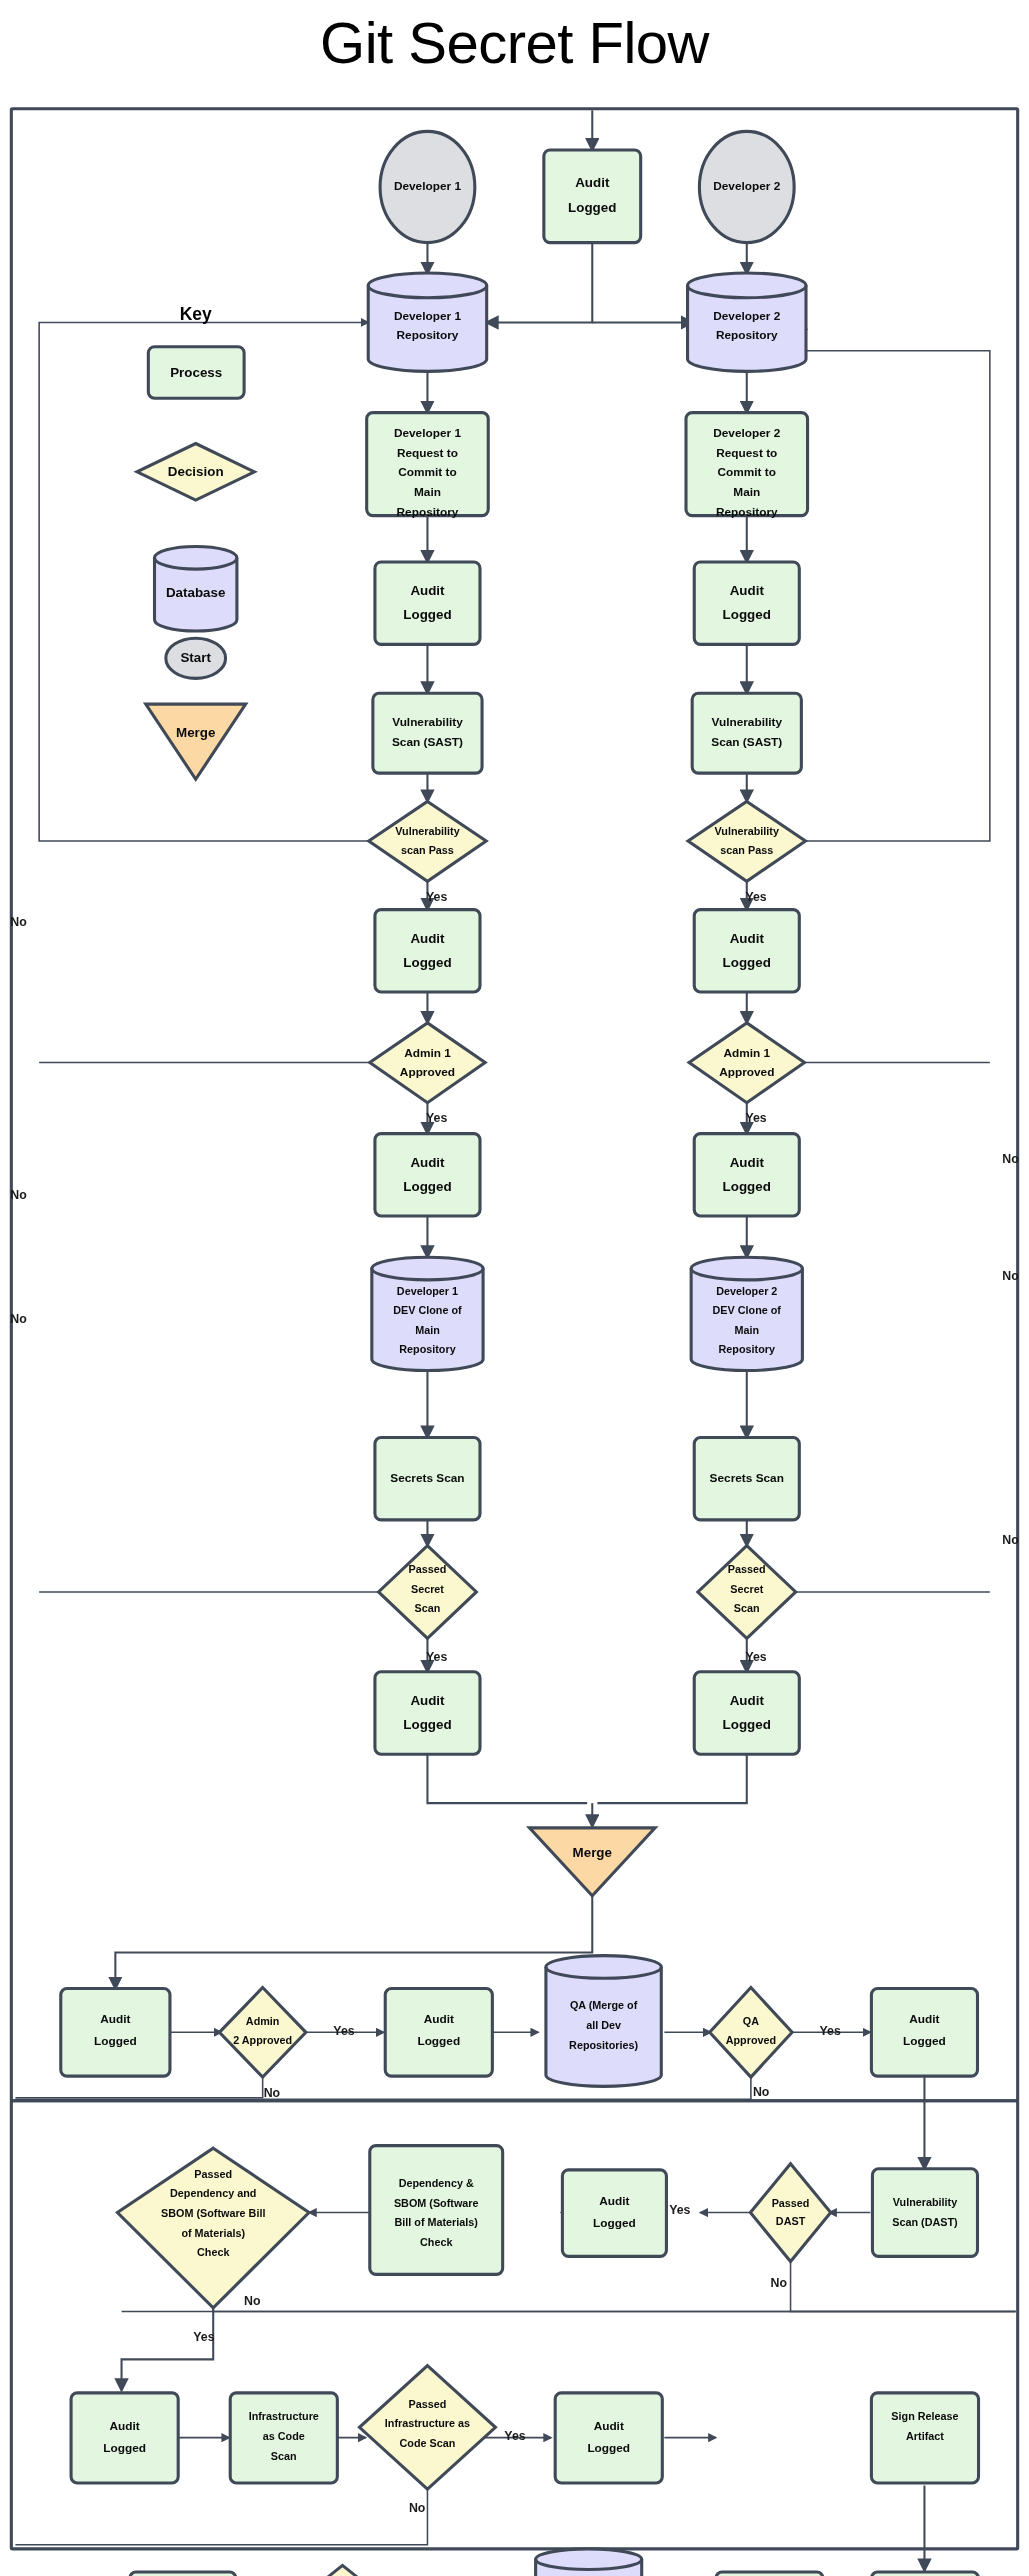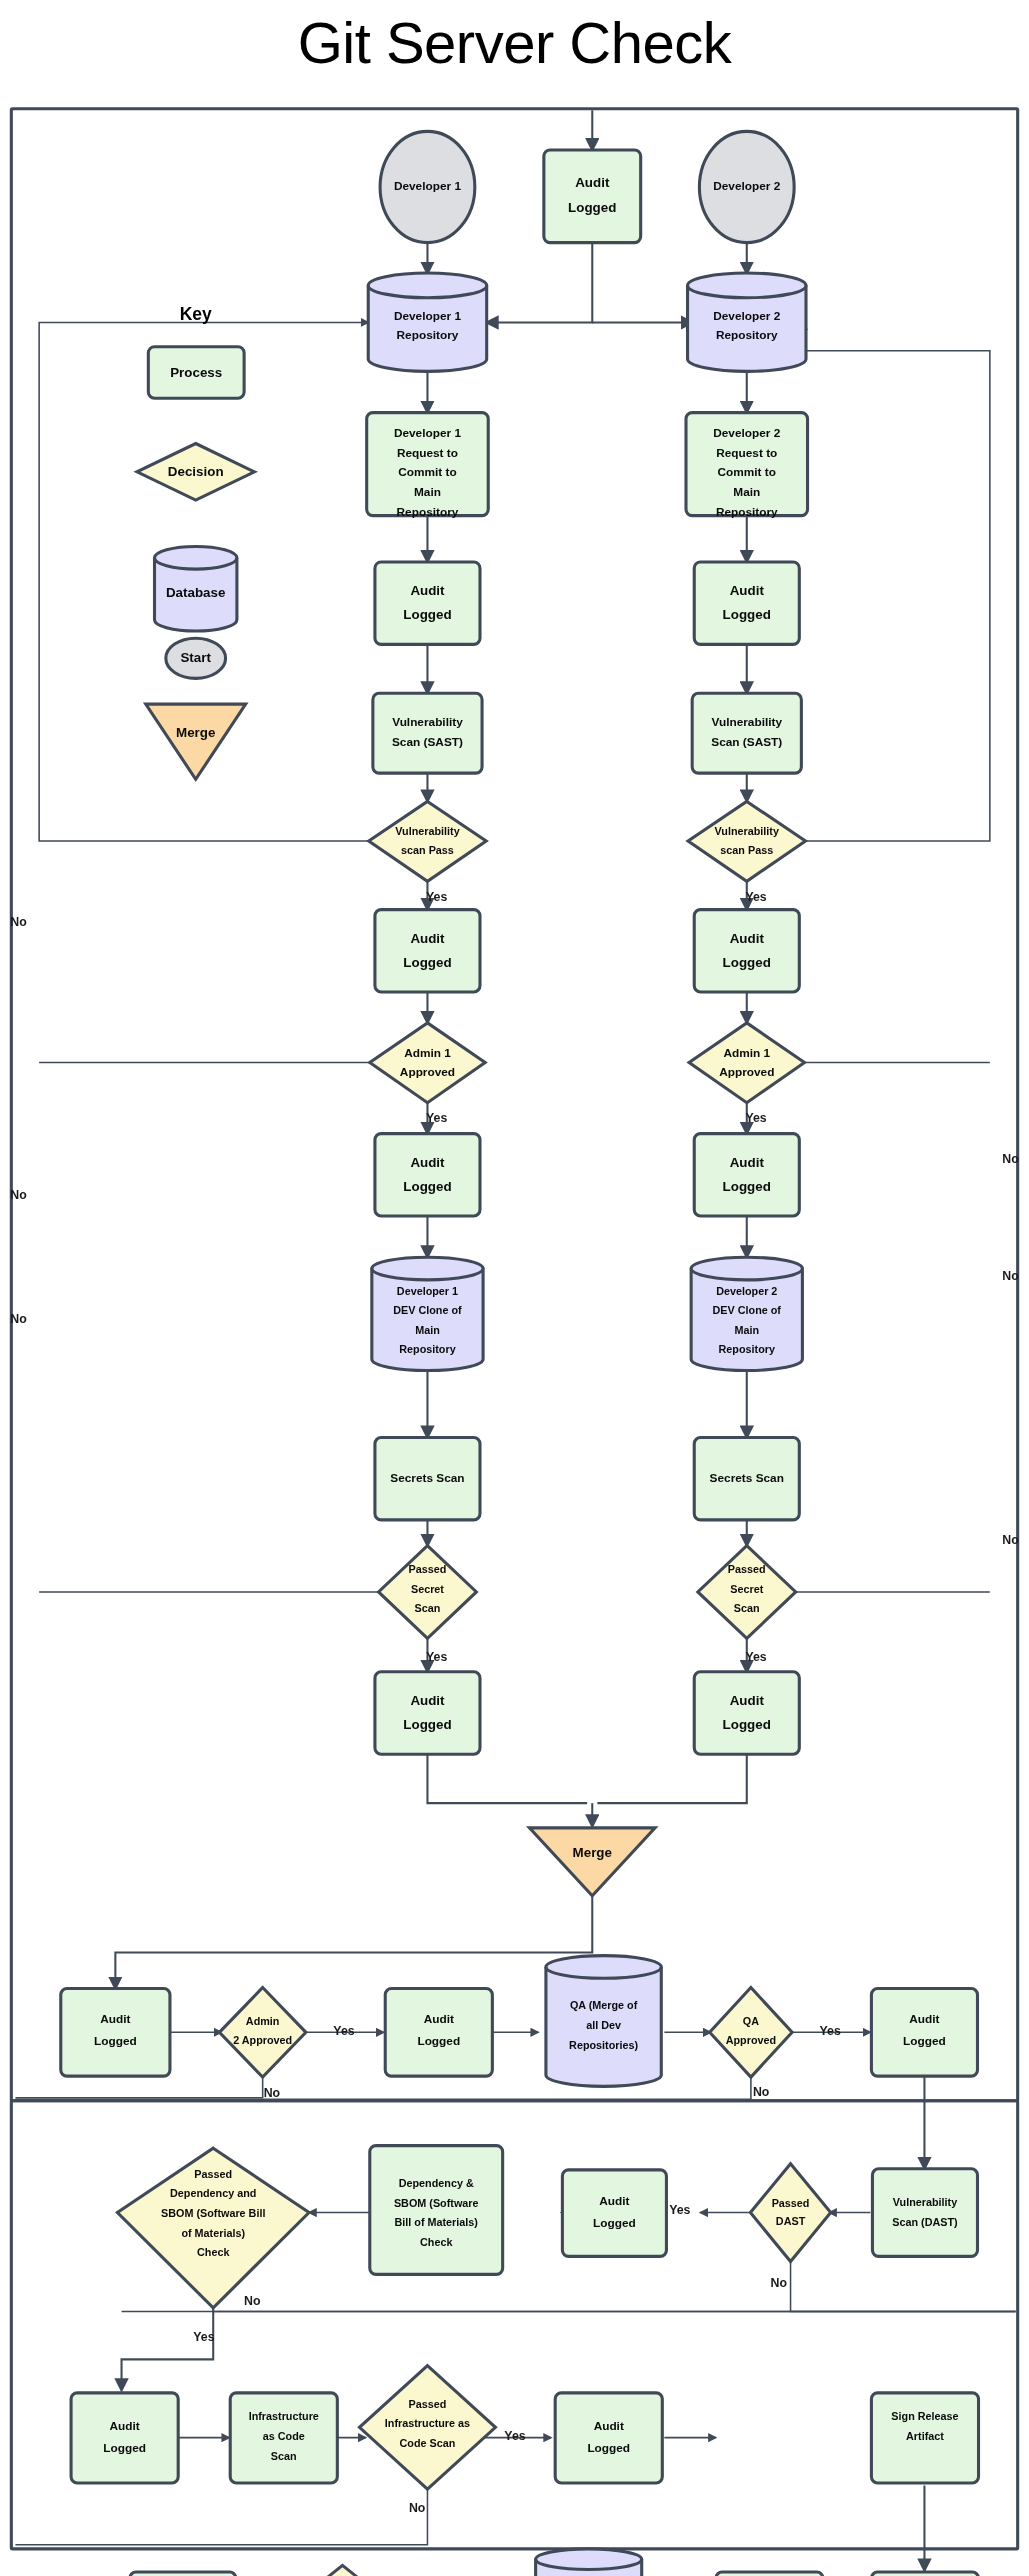--- a/index.html
+++ b/index.html
@@ -35,21 +35,21 @@
   .shape-merge{fill:#fcd9a4;stroke:#404957;stroke-width:6;}
   .container-box{fill:none;stroke:#404957;stroke-width:6;}
   .link{fill:none;stroke:#404957;stroke-width:4;}
   .link-thin{fill:none;stroke:#404957;stroke-width:3;}
 </style>
 </head>
 <body>
 
 <div id="page">
 
-  <div id="title">Git Server Check</div>
+  <div id="title">Git Secret Flow</div>
 
   <svg id="flow" viewBox="0 0 1998 5516">
     <defs>
       <marker id="arrow" viewBox="0 0 12 12" refX="10" refY="6" markerWidth="7" markerHeight="7" orient="auto-start-reverse">
         <path d="M 0 0 L 12 6 L 0 12 z" fill="#404957"></path>
       </marker>
       <marker id="arrowsm" viewBox="0 0 12 12" refX="10" refY="6" markerWidth="6" markerHeight="6" orient="auto-start-reverse">
         <path d="M 0 0 L 12 6 L 0 12 z" fill="#404957"></path>
       </marker>
     </defs>

